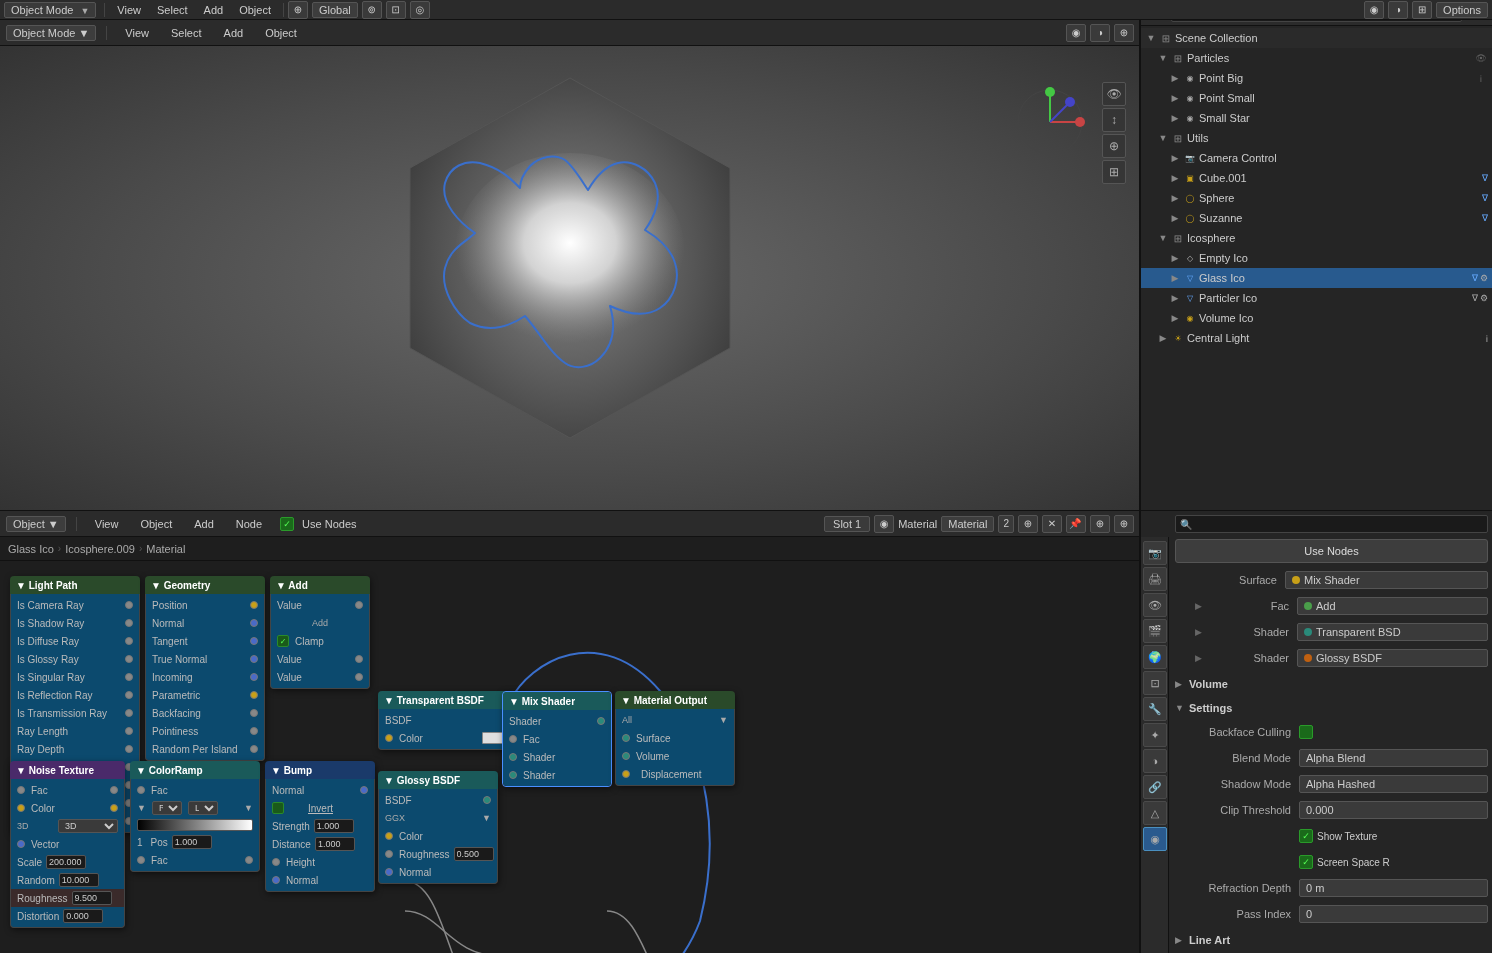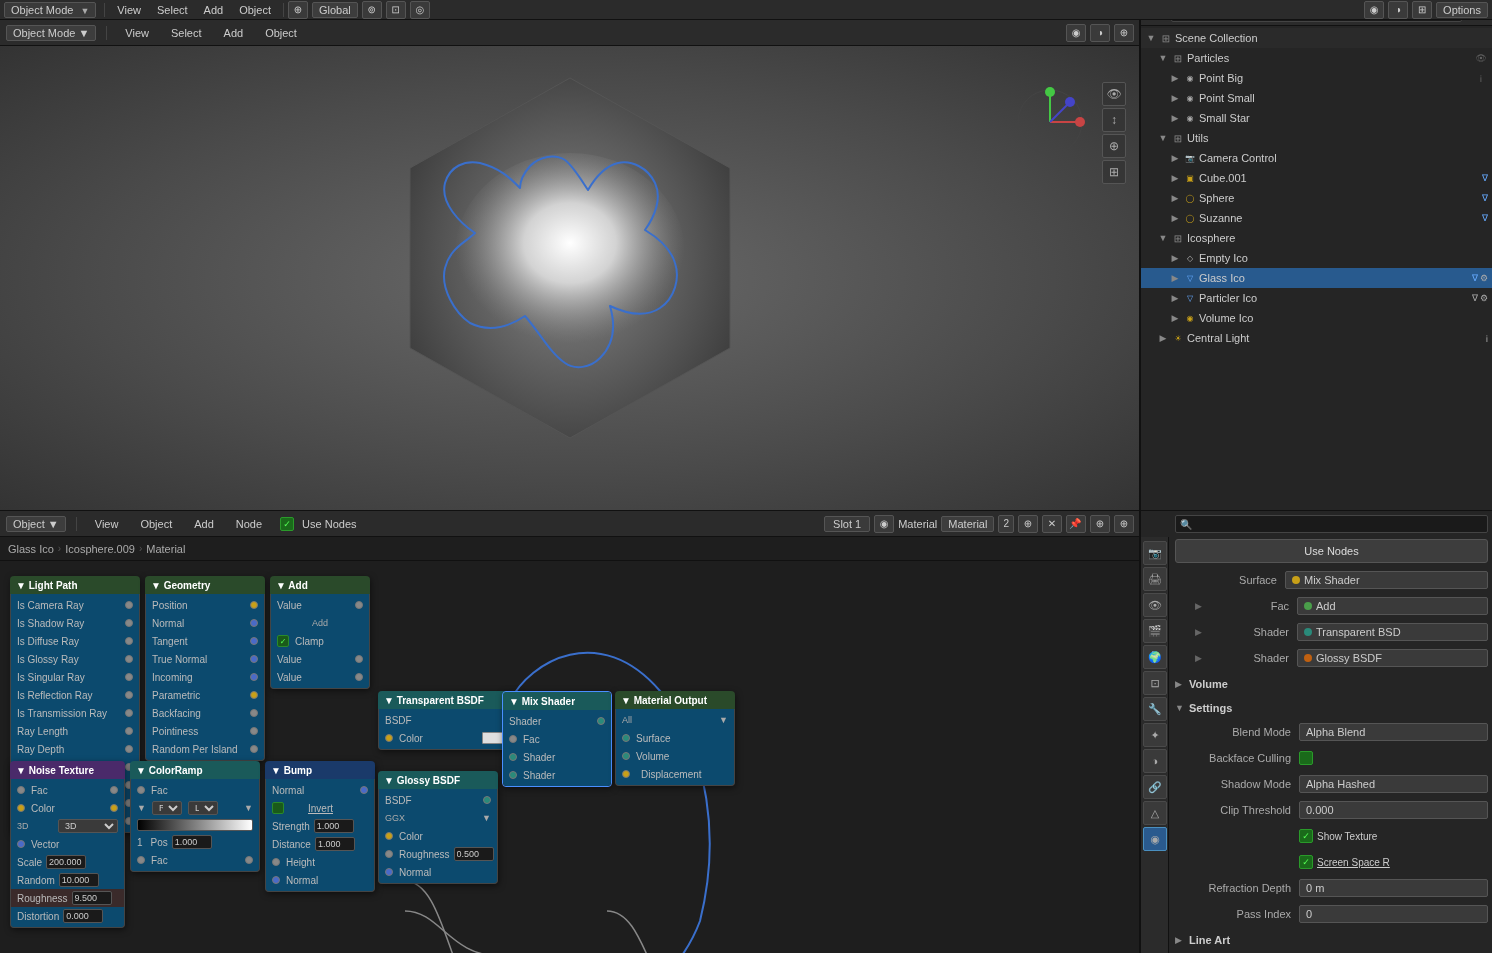--- a/index.html
+++ b/index.html
@@ -875,29 +875,29 @@
     </div>
 
     <div class="props-section-header">
       <span class="props-section-arrow">▼</span>
       <span class="props-section-title">Settings</span>
     </div>
 
     <div class="props-indent">
 
       <div class="props-row">
+        <div class="props-label">Backface Culling</div>
+        <div class="props-checkbox"></div>
+      </div>
+
+      <div class="props-row">
         <div class="props-label">Blend Mode</div>
         <div class="props-value">
           <span>Alpha Blend</span>
         </div>
-      </div>
-
-      <div class="props-row">
-        <div class="props-label">Backface Culling</div>
-        <div class="props-checkbox"></div>
       </div>
 
       <div class="props-row">
         <div class="props-label">Shadow Mode</div>
         <div class="props-value">
           <span>Alpha Hashed</span>
         </div>
       </div>
 
       <div class="props-row">
@@ -909,21 +909,21 @@
 
       <div class="props-row">
         <div class="props-label"></div>
         <div class="props-checkbox">✓</div>
         <span style="font-size:10px;color:#ccc;margin-left:4px;">Show Texture</span>
       </div>
 
       <div class="props-row">
         <div class="props-label"></div>
         <div class="props-checkbox">✓</div>
-        <span style="font-size:10px;color:#ccc;margin-left:4px;text-decoration:underline;">Screen Space R</span>
+        <span style="font-size:10px;color:#ccc;margin-left:4px;">Screen Space R</span>
       </div>
 
       <div class="props-row">
         <div class="props-label">Refraction Depth</div>
         <div class="props-number">
           <span>0 m</span>
         </div>
       </div>
 
       <div class="props-row">

